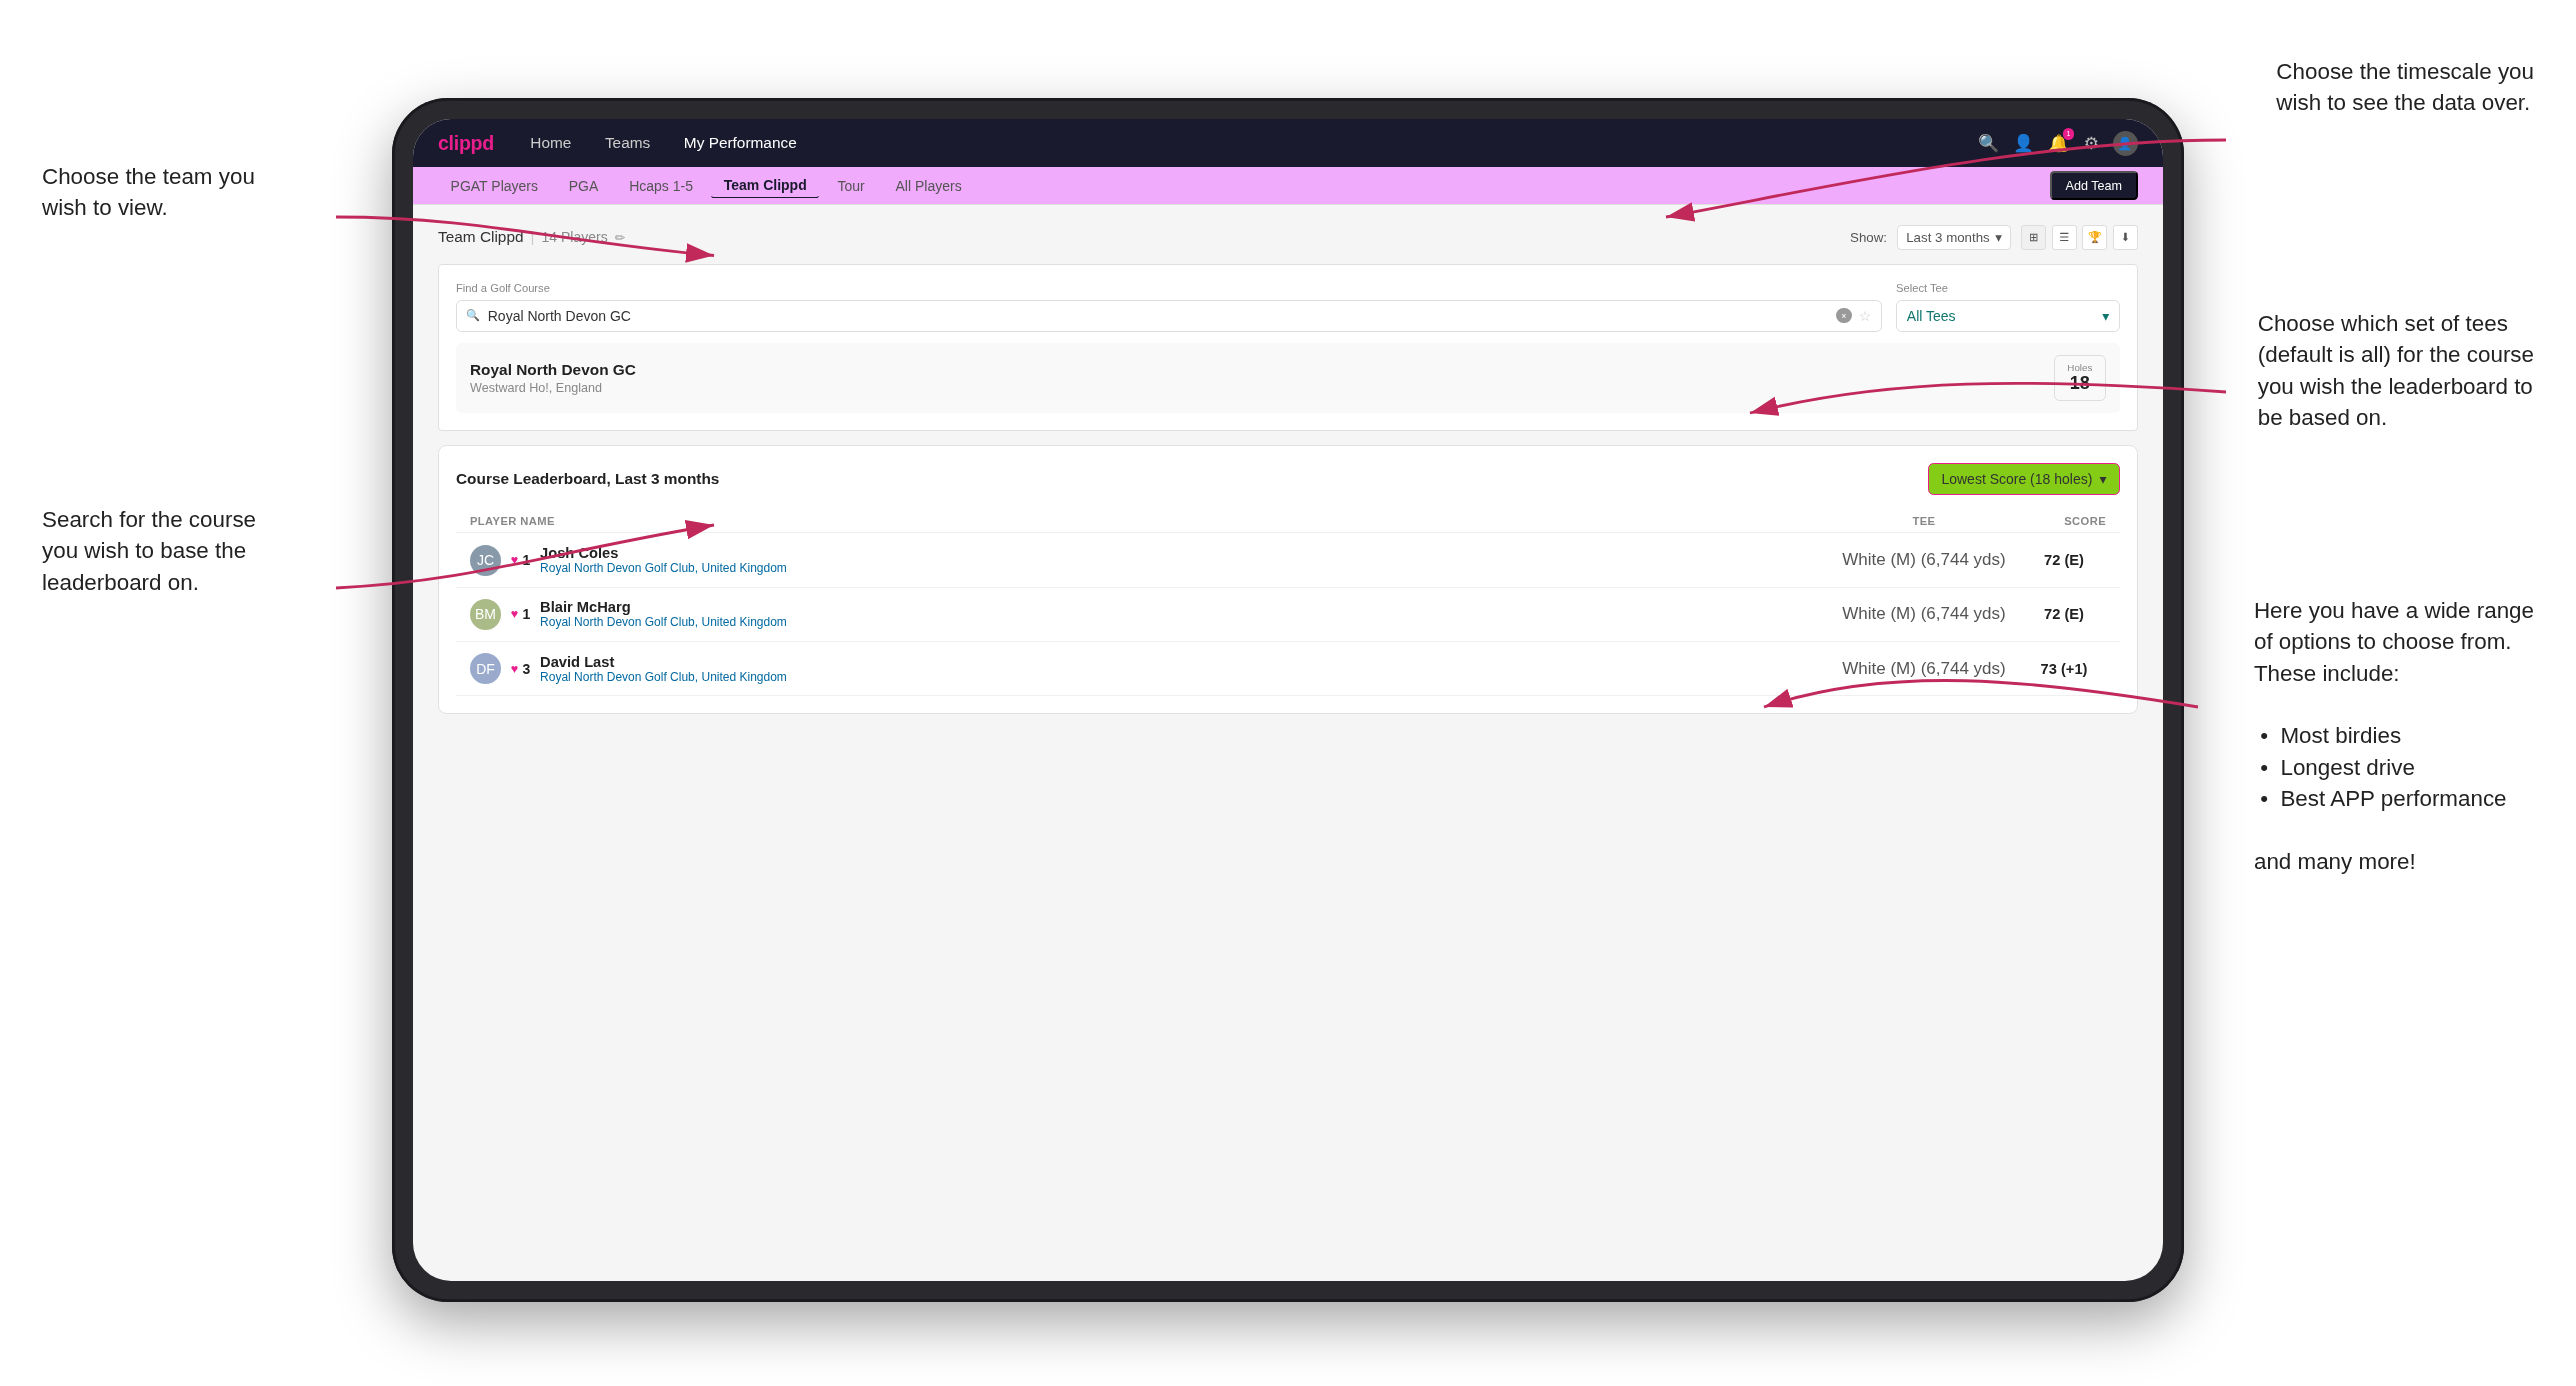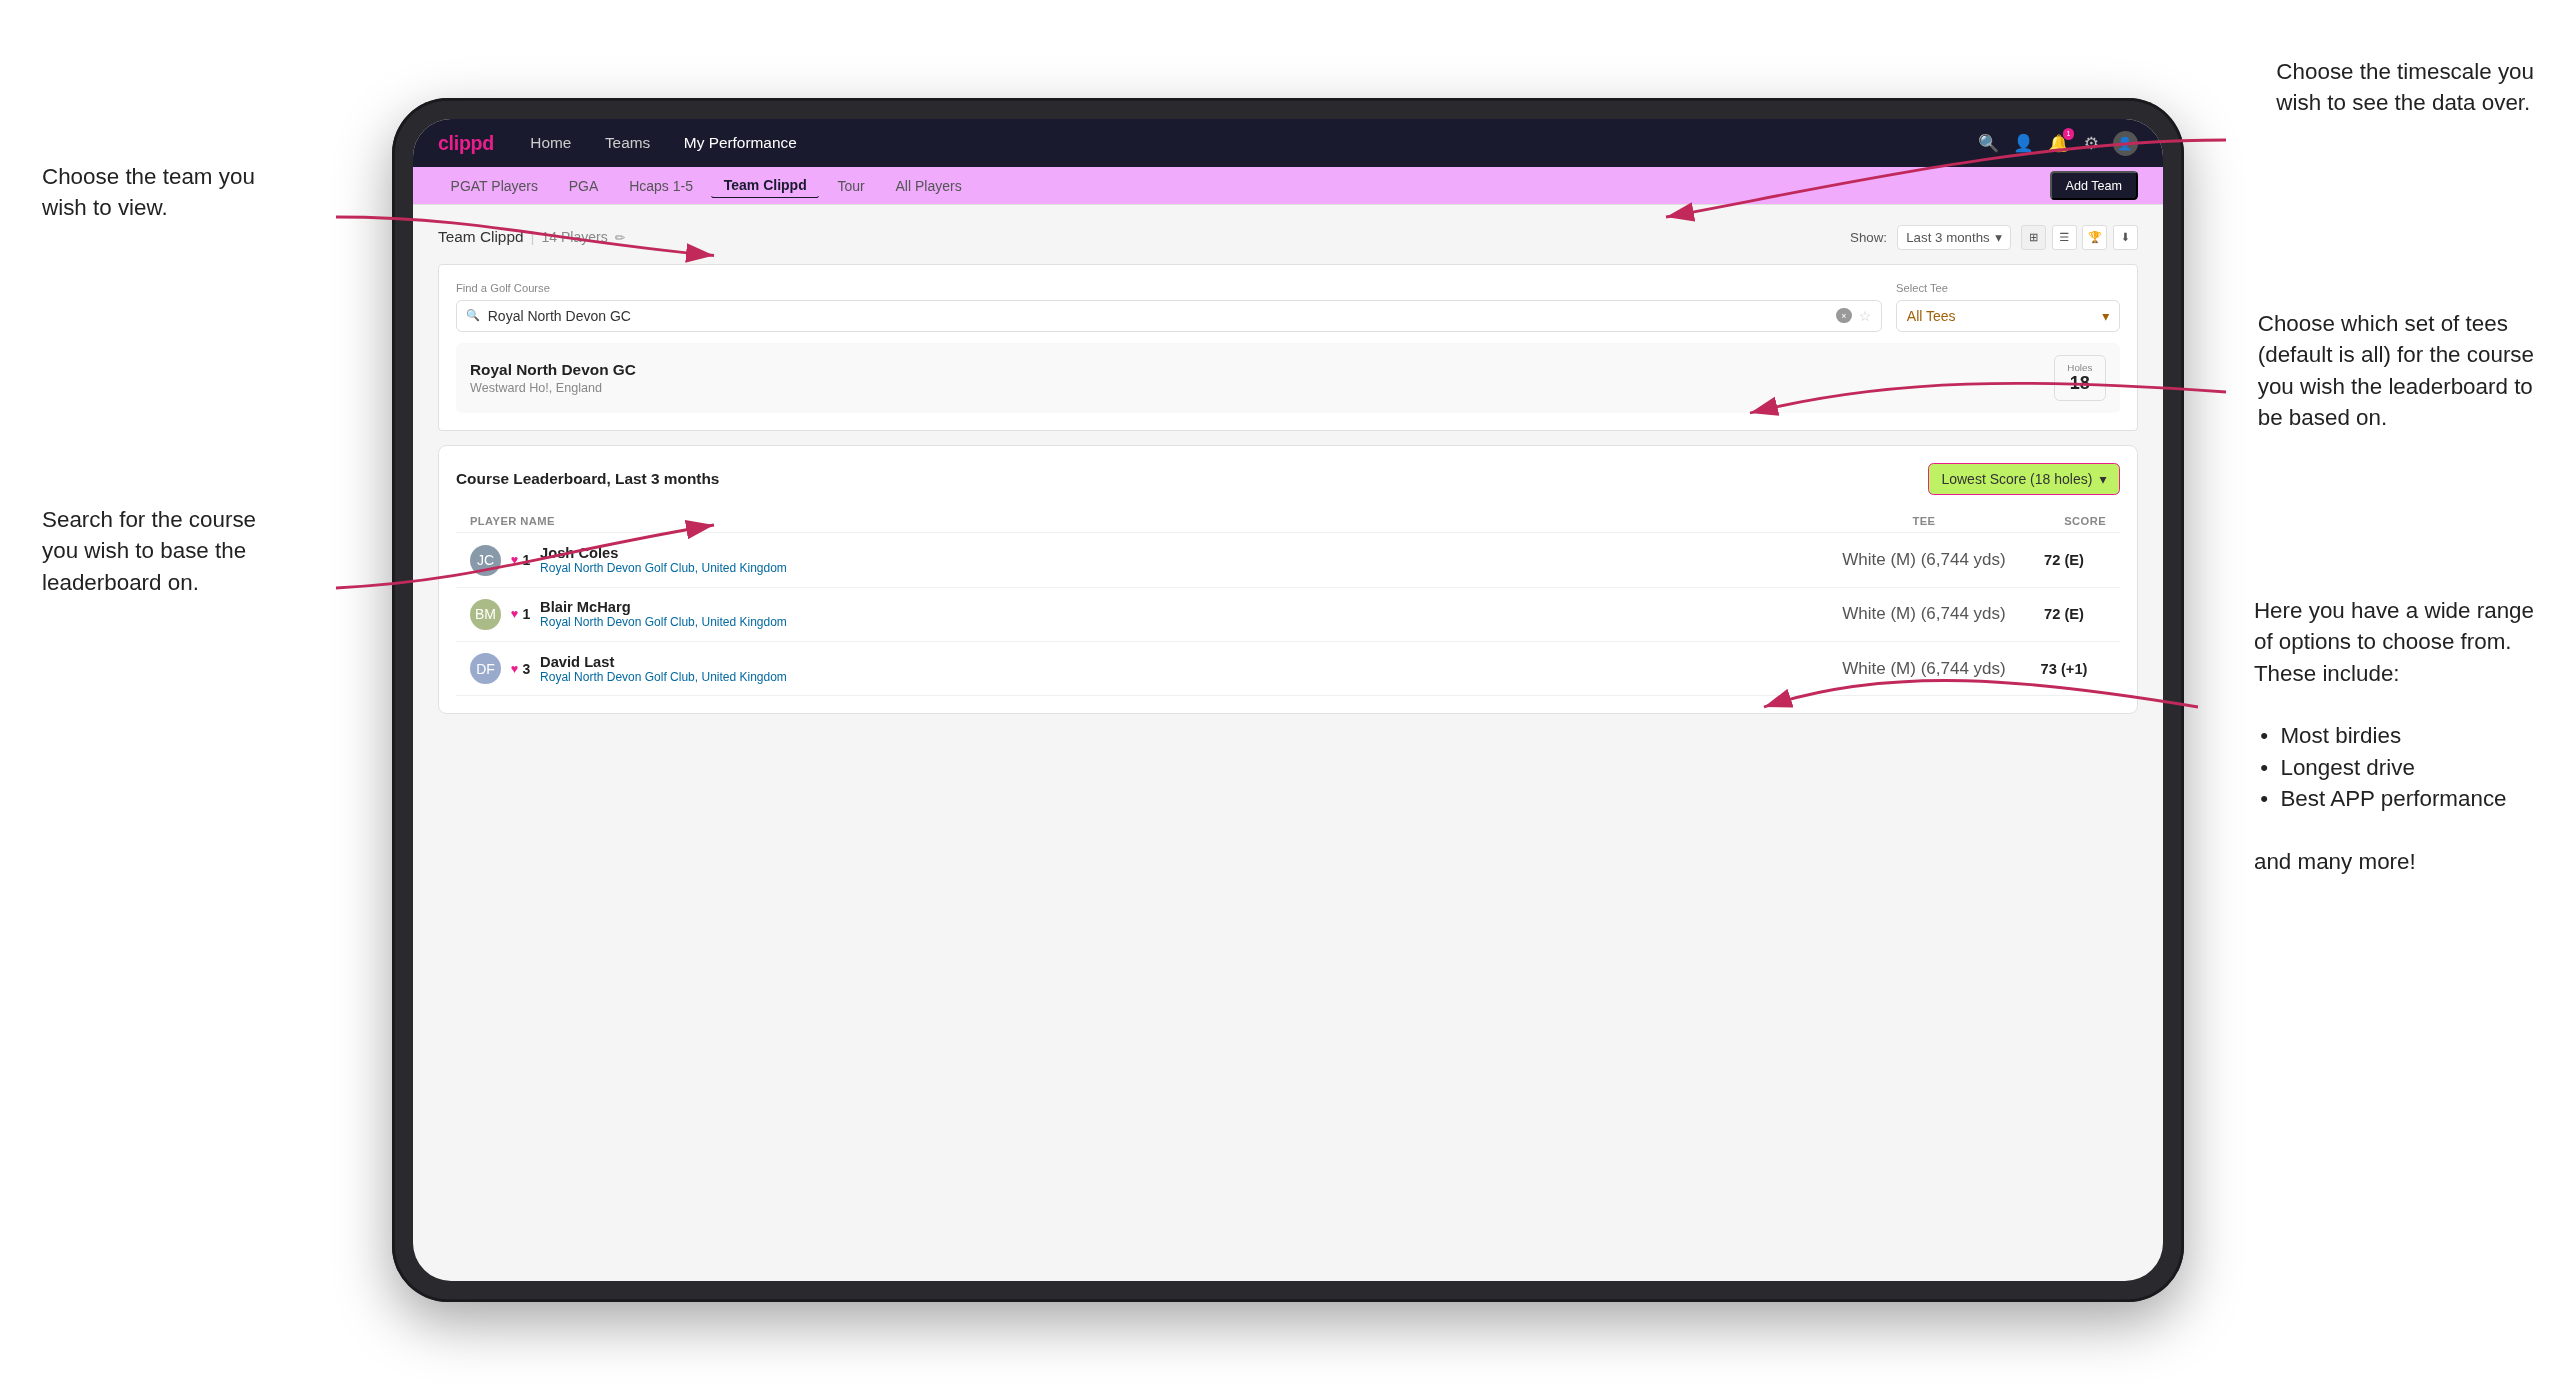--- a/index.html
+++ b/index.html
@@ -309,21 +309,21 @@
     }
 
     .tee-dropdown {
       border: 0.7px solid #ddd;
       border-radius: 5.6px;
       padding: 7px 9.8px;
       display: flex;
       align-items: center;
       justify-content: space-between;
       font-size: 14px;
-      color: #a16207;
+      color: #0f766e;
       cursor: pointer;
       background: #fff;
     }
 
     
     .course-result {
       display: flex;
       align-items: center;
       justify-content: space-between;
       padding: 12.6px 14px;
@@ -387,21 +387,21 @@
     .score-dropdown {
       border: 1.4px solid #e91e8c;
       border-radius: 5.6px;
       padding: 7px 12.6px;
       display: flex;
       align-items: flex-start;
       gap: 7px;
       font-size: 14px;
       color: #333;
       cursor: pointer;
-      background: #bef264;
+      background: #84cc16;
     }
 
     
     .leaderboard-table {
       width: 100%;
     }
 
     .table-header {
       display: flex;
       padding: 5.6px 14px;

